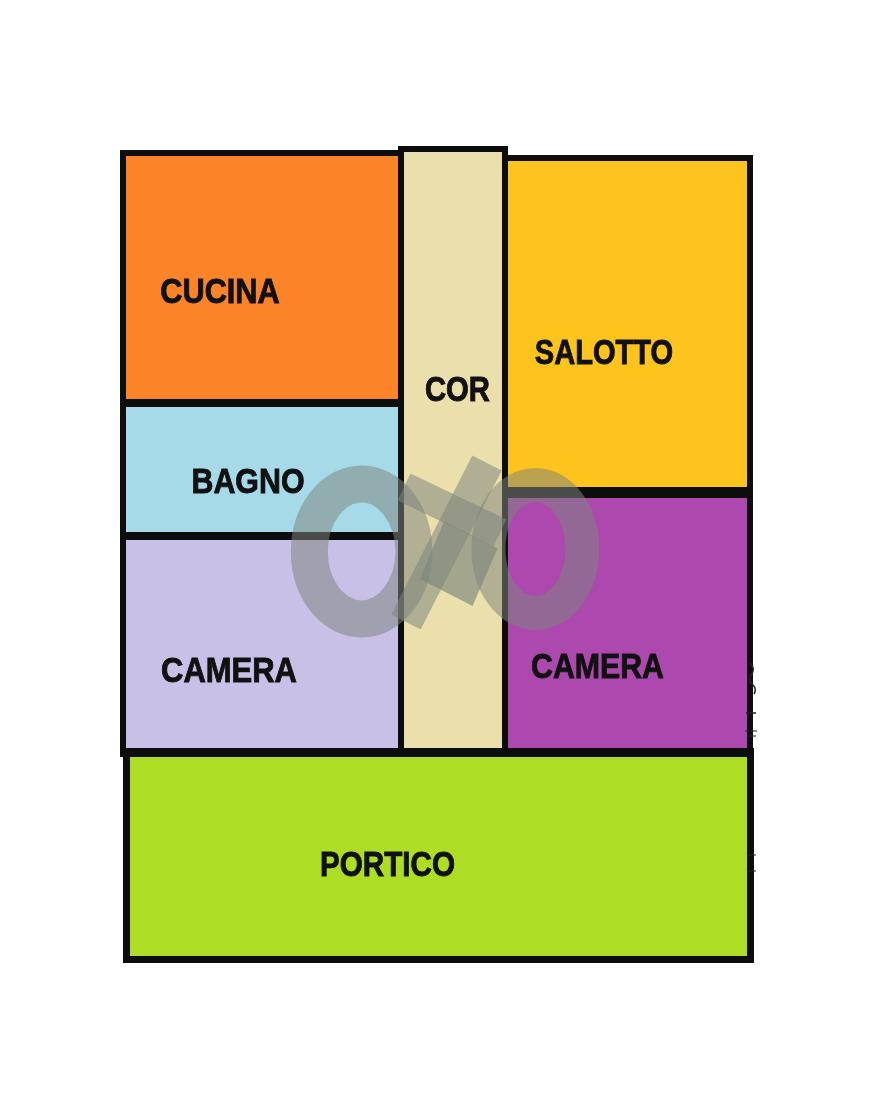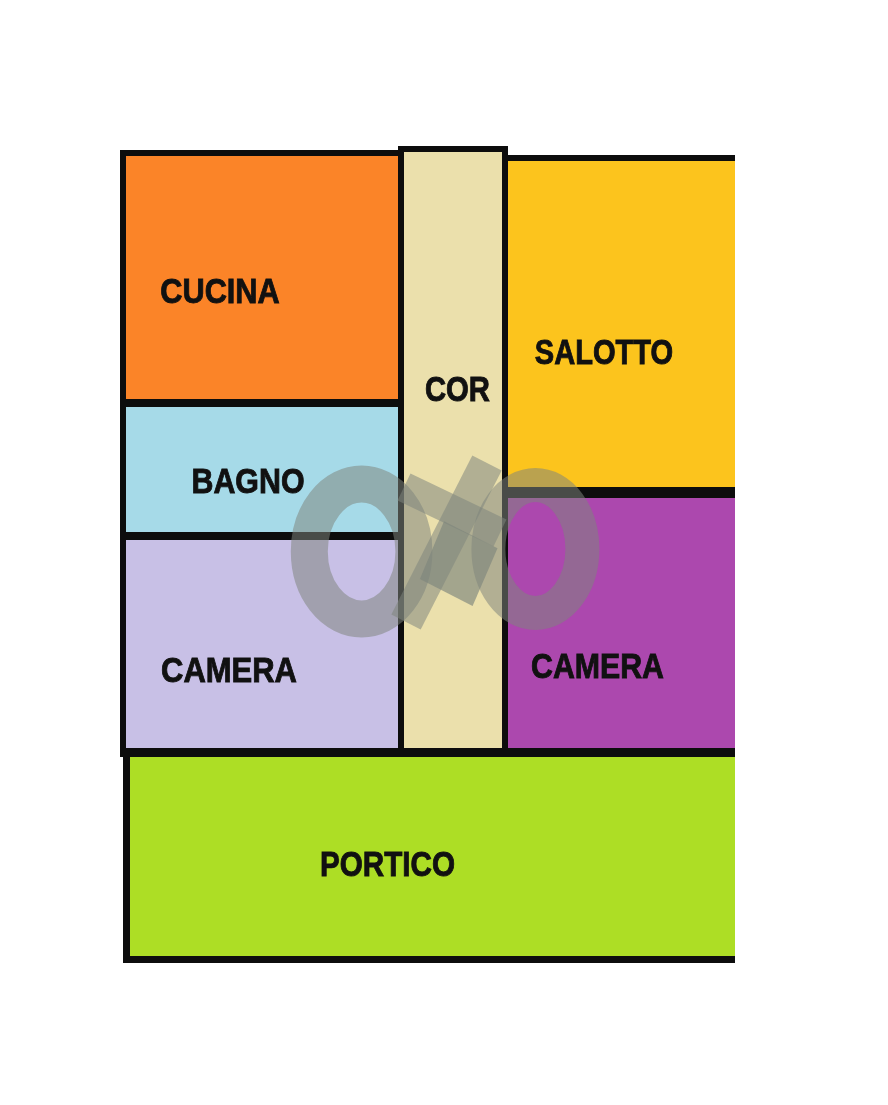--- a/index.html
+++ b/index.html
@@ -1,16 +1,16 @@
 <!DOCTYPE html>
 <html><head>
 <meta charset="utf-8">
 <style>
   html,body{margin:0;padding:0;background:#ffffff;}
-  .page{position:relative;width:735px;height:1105px;background:#ffffff;overflow:hidden;
+  .page{position:relative;width:888px;height:1105px;background:#ffffff;overflow:hidden;
         font-family:"Liberation Sans", sans-serif;}
   svg{position:absolute;left:0;top:0;}
 </style>
 </head>
 <body>
 <div class="page">
 <svg width="888" height="1105" viewBox="0 0 888 1105">
 
   <rect x="0" y="0" width="888" height="1105" fill="#ffffff"></rect>
 

